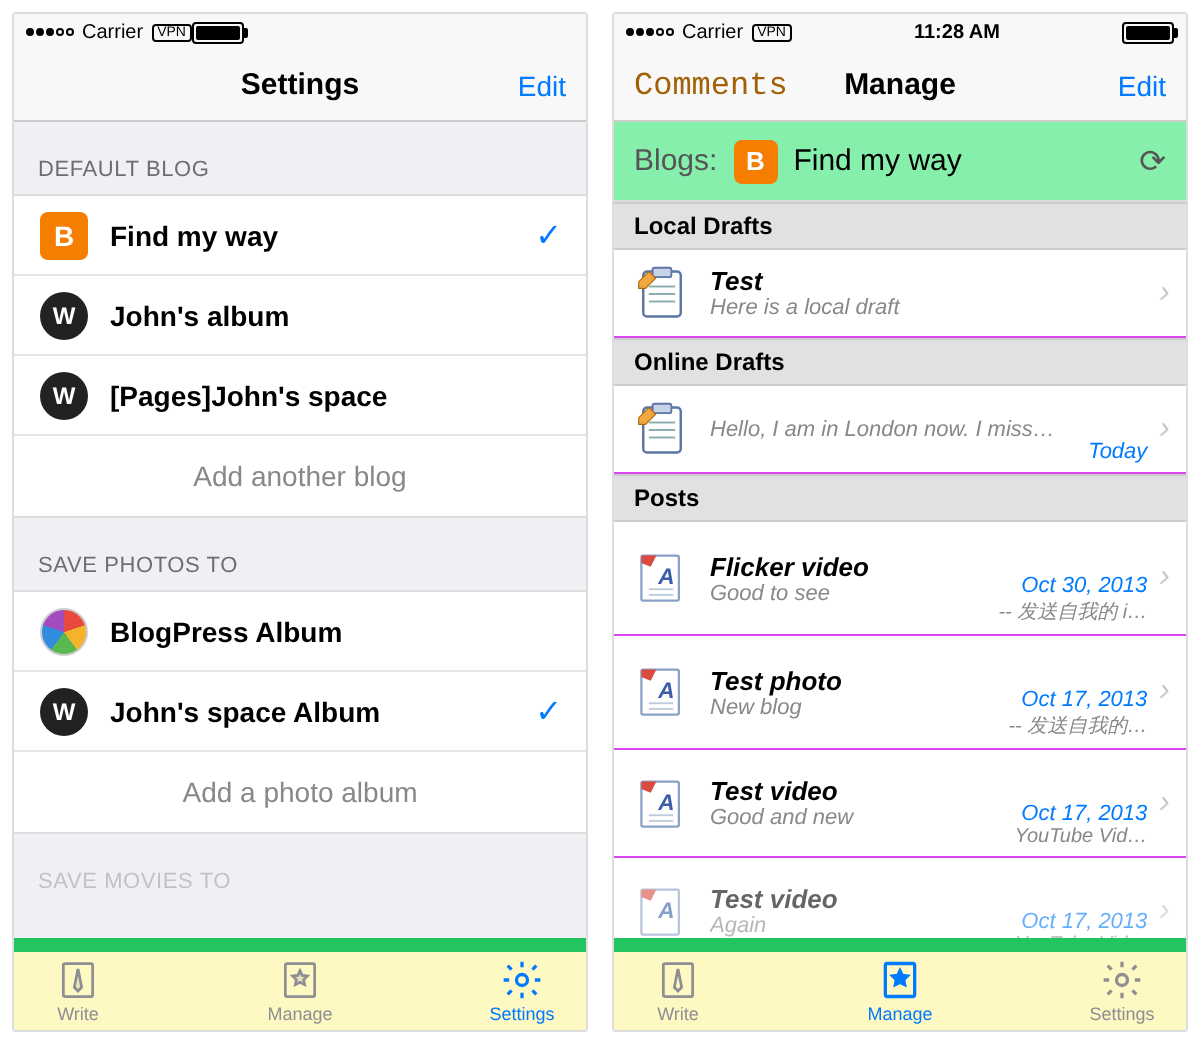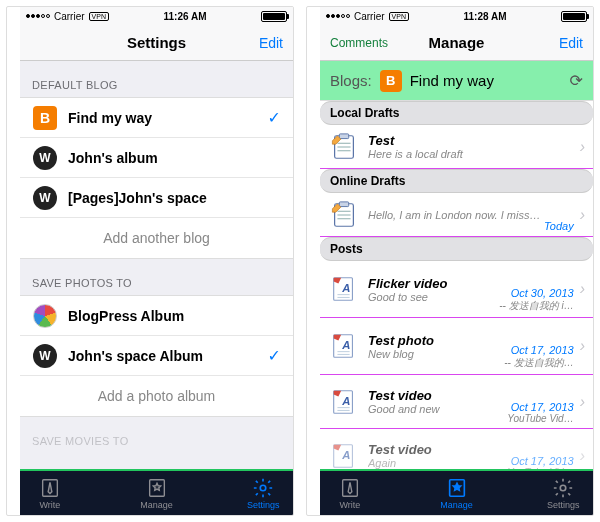--- a/index.html
+++ b/index.html
@@ -1,54 +1,54 @@
 <!DOCTYPE html>
 <html><head>
 <meta charset="utf-8">
 <style>
 * { box-sizing: border-box; margin: 0; padding: 0; font-family: -apple-system, "Helvetica Neue", Arial, sans-serif; }
 body { background: #fff; width: 600px; height: 522px; overflow: hidden; display: flex; gap: 12px; padding: 6px; }
-.phone { flex: 1; background: #fff; border: 1px solid #ddd; border-radius: 2px; display: flex; flex-direction: column; overflow: hidden; position: relative; padding-left: 13px; }
+.phone { flex: 1; background: #fff; border: 1px solid #ddd; border-radius: 2px; display: flex; flex-direction: column; overflow: hidden; position: relative; }
 .statusbar { height: 18px; background: #f8f8f9; display: flex; align-items: center; padding: 0 6px; font-size: 10px; color: #000; }
 .statusbar .left { display: flex; align-items: center; gap: 4px; }
 .statusbar .center { flex: 1; text-align: center; font-weight: 600; }
 .statusbar .right { width: 26px; height: 11px; border: 1px solid #000; border-radius: 2px; position: relative; }
 .statusbar .right::after { content: ""; position: absolute; right: -3px; top: 2px; width: 2px; height: 5px; background: #000; border-radius: 0 1px 1px 0; }
 .statusbar .right .fill { position: absolute; inset: 1px; background: #000; border-radius: 1px; }
 .signal { display: flex; gap: 1px; align-items: flex-end; }
 .signal span { width: 4px; height: 4px; border: 1px solid #000; border-radius: 50%; }
 .signal span.on { background: #000; }
 .vpn { border: 1px solid #000; border-radius: 2px; font-size: 7px; padding: 0 2px; }
 .navbar { height: 36px; background: #f8f8f9; border-bottom: 1px solid #ccc; display: flex; align-items: center; padding: 0 10px; position: relative; }
 .navbar .title { position: absolute; left: 0; right: 0; text-align: center; font-size: 15px; font-weight: 600; pointer-events: none; }
-.navbar .nav-left { color: #15803d; font-size: 12px; z-index: 1; }
+.navbar .nav-left { color: #a16207; font-size: 16px; z-index: 1; font-family: Liberation Mono, monospace; }
 .navbar .nav-right { margin-left: auto; color: #007aff; font-size: 14px; z-index: 1; }
 .content { flex: 1; overflow: hidden; background: #efeff4; position: relative; }
 .section-header { font-size: 11px; color: #6d6d72; padding: 18px 12px 6px; text-transform: uppercase; letter-spacing: 0.3px; }
 .list { background: #fff; border-top: 1px solid #ddd; border-bottom: 1px solid #ddd; }
 .row { display: flex; align-items: center; min-height: 40px; padding: 4px 12px; border-bottom: 1px solid #e6e6e6; background: #fff; position: relative; }
 .row:last-child { border-bottom: none; }
 .row .icon { width: 26px; height: 26px; margin-right: 10px; display: flex; align-items: center; justify-content: center; flex-shrink: 0; }
 .row .label { font-size: 14px; font-weight: 600; color: #000; flex: 1; }
 .row.add .label { font-weight: 400; color: #888; text-align: center; }
 .check { color: #007aff; font-size: 16px; }
 .blogger-ico { background: #f57d00; color: #fff; border-radius: 4px; width: 24px; height: 24px; display:flex; align-items:center; justify-content:center; font-weight:700; font-size:14px; }
 .wp-ico { width:24px; height:24px; border-radius:50%; background:#222; color:#fff; display:flex; align-items:center; justify-content:center; font-weight:700; font-size:12px; }
 .picasa-ico { width:24px; height:24px; border-radius:50%; background: conic-gradient(#e84a3f 0 72deg,#f5b32b 72deg 144deg,#59b94f 144deg 216deg,#2f8cde 216deg 288deg,#a24cc0 288deg 360deg); border:1px solid #ccc; }
-.tabbar { height: 46px; border-top: 2px solid #22c55e; background: #0f172a; display: flex; gap: 47px; }
+.tabbar { height: 46px; border-top: 7px solid #22c55e; background: #fef9c3; display: flex; gap: 47px; }
 .tab { flex: 1; display: flex; flex-direction: column; align-items: center; justify-content: center; gap: 1px; color: #8e8e93; }
 .tab.active { color: #007aff; }
 .tab .tlabel { font-size: 9px; }
 .tab svg { width: 24px; height: 22px; }
 
 .blogbar { height: 40px; background: #86efac; border-bottom: 1px solid #ddd; display:flex; align-items:center; padding: 0 10px; gap: 8px; }
 .blogbar .bl { font-size: 15px; color: #555; }
 .blogbar .bname { font-size: 15px; color: #000; flex:1; }
 .refresh { color: #555; font-size:16px; }
-.grp-header { background:#e1e1e4; font-size:12px; font-weight:700; padding:4px 10px; border-top:1px solid #ccc; border-bottom:1px solid #ccc;border-radius:11px; }
+.grp-header { background:#e1e1e4; font-size:12px; font-weight:700; padding:4px 10px; border-top:1px solid #ccc; border-bottom:1px solid #ccc; }
 .prow { display:flex; align-items:center; background:#fff; border-bottom:1px solid #d946ef; padding:4px 6px 4px 8px; min-height:44px;font-style:italic; }
 .prow .picon { width:32px; height:32px; margin-right:8px; flex-shrink:0; display:flex; align-items:center; justify-content:center; }
 .prow .body { flex:1; min-width:0; }
 .prow .ptitle { font-size:13px; font-weight:700; color:#000; }
 .prow .psub { font-size:11px; color:#888; white-space:nowrap; overflow:hidden; text-overflow:ellipsis; }
 .prow .meta { display:flex; flex-direction:column; align-items:flex-end; margin-right:4px;margin-top:22px; }
 .prow .pdate { font-size:11px; color:#007aff; }
 .prow .pextra { font-size:10px; color:#888; max-width:80px; white-space:nowrap; overflow:hidden; text-overflow:ellipsis; }
 .chev { color:#c7c7cc; font-size:16px; padding:0 2px; }
 .draft-ico svg, .post-ico svg { width:30px; height:30px; }
@@ -63,21 +63,20 @@
       <div class="signal">
           <span class="on"></span>
           <span class="on"></span>
           <span class="on"></span>
           <span></span>
           <span></span>
         </div>
       <span>Carrier</span>
       <span class="vpn">VPN</span>
     </div>
-    <div class="center">11:26 AM</div>
     <div class="right">
         <div class="fill"></div>
       </div>
   </div>
   <div class="navbar">
     <div class="title">Settings</div>
     <div class="nav-right">Edit</div>
   </div>
   <div class="content">
     <div class="scrolly">

